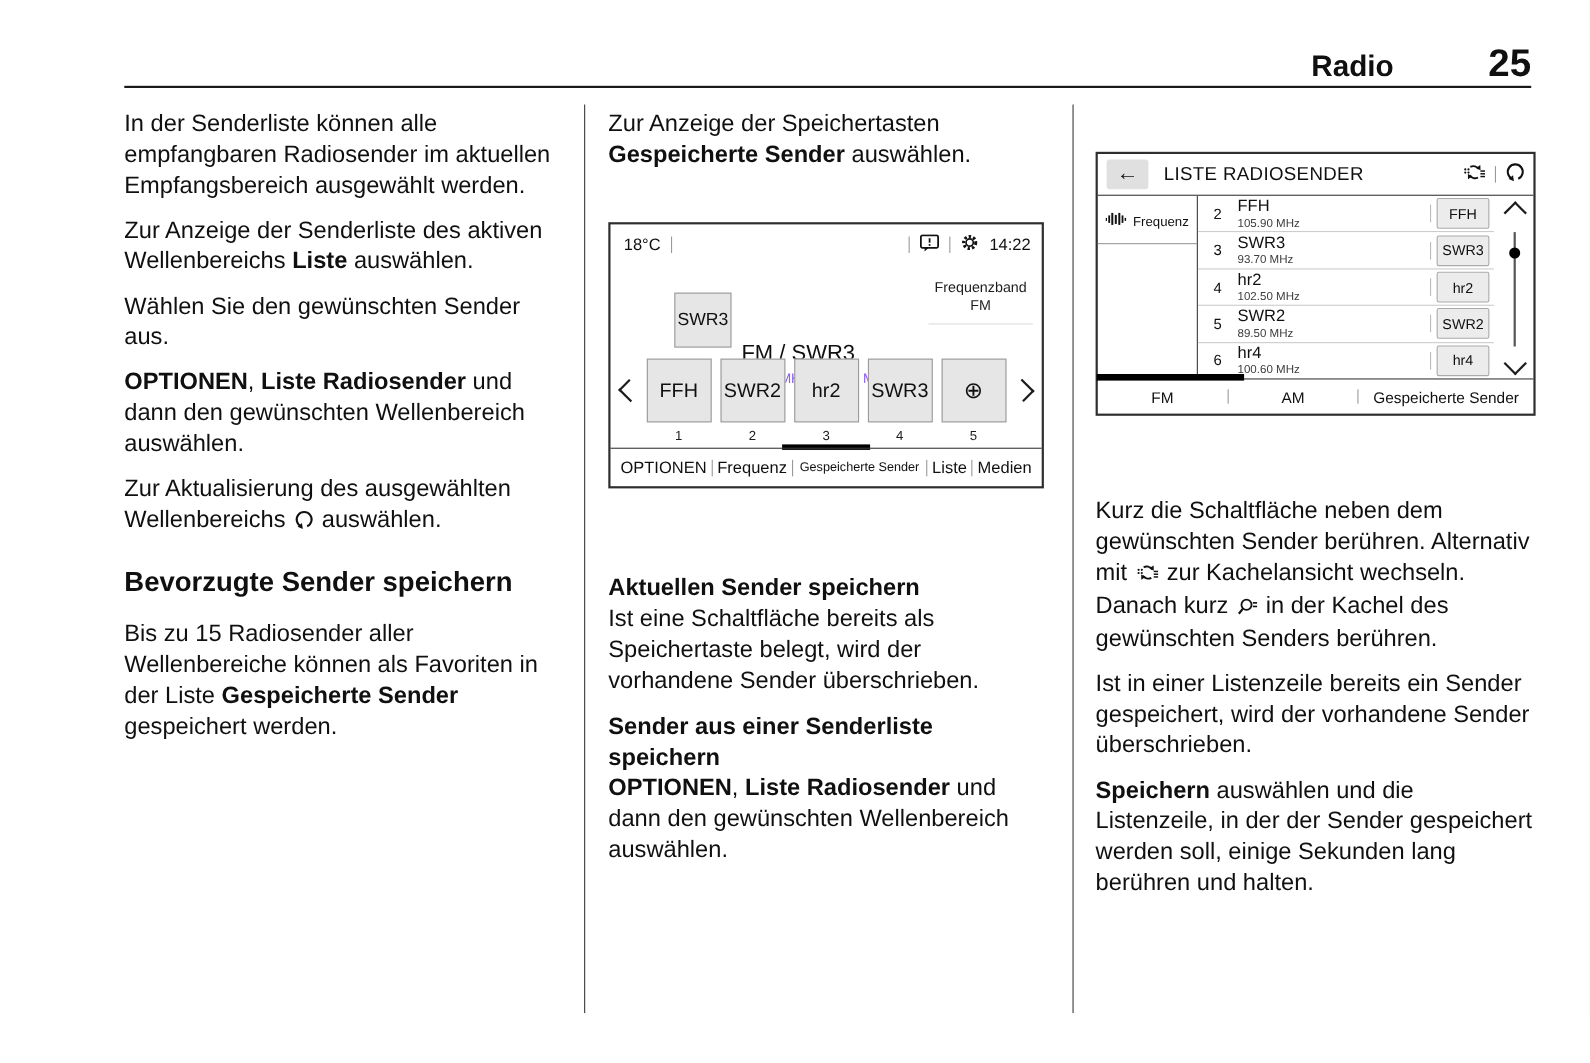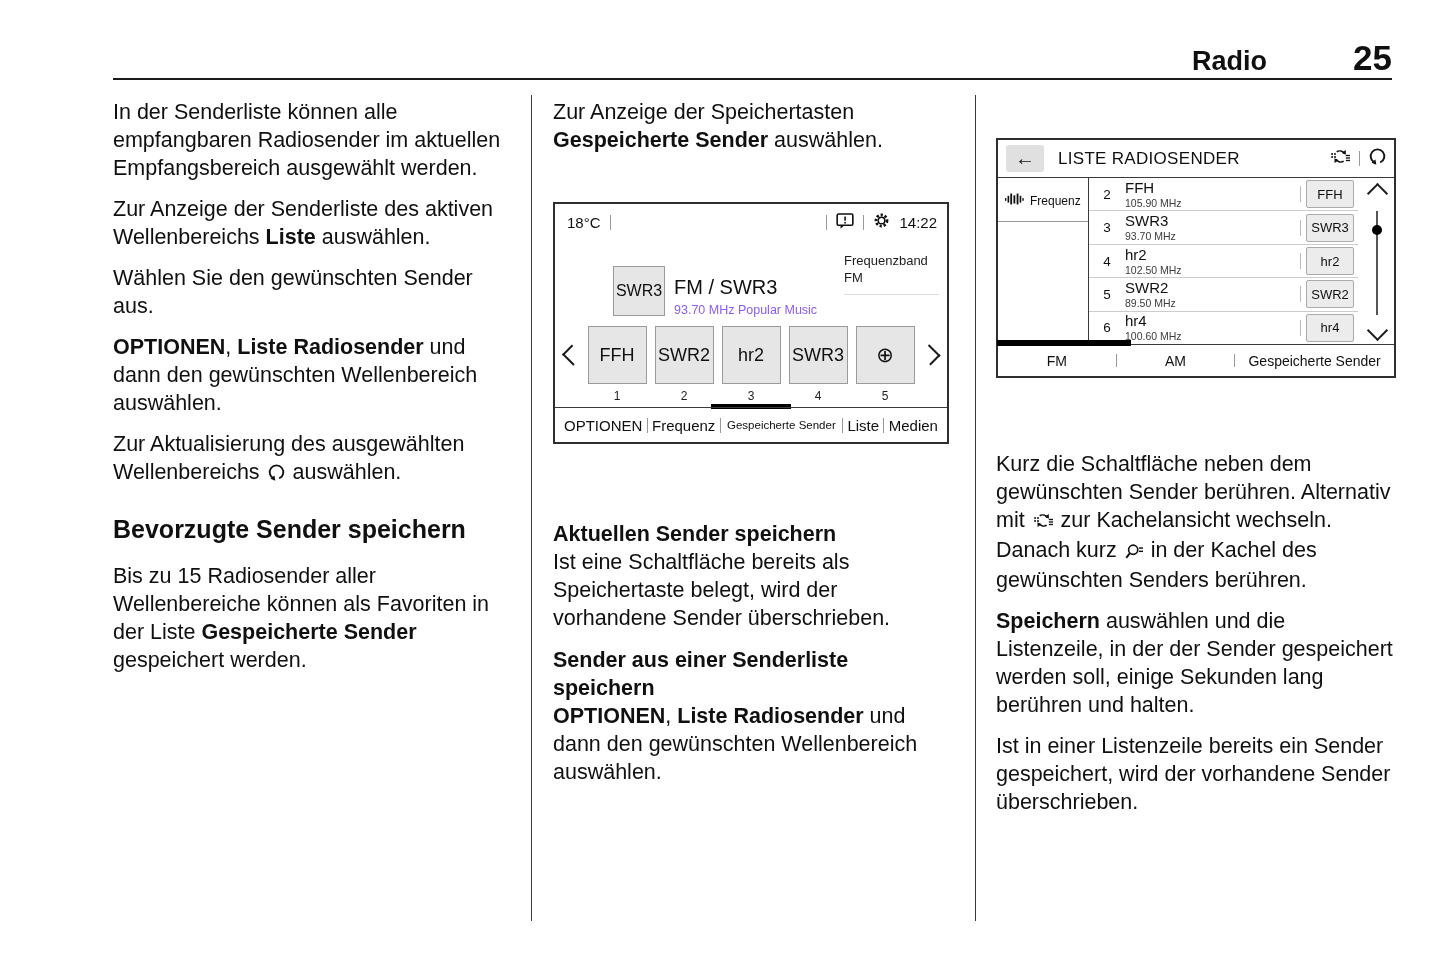--- a/index.html
+++ b/index.html
@@ -30,26 +30,26 @@
   .screen{display:block;background:#fff;border:2px solid #2e2e2e;position:relative;margin:0;}
   .vsep{display:inline-block;width:1px;height:15px;background:#999;vertical-align:-2px;}
   .chev{display:inline-block;width:14px;height:14px;border-right:2.6px solid #1c1c1c;border-bottom:2.6px solid #1c1c1c;}
   .chev.left{transform:rotate(135deg);}  .chev.right{transform:rotate(-45deg);}
   .chev.up{transform:rotate(-135deg);}   .chev.down{transform:rotate(45deg);}
 
   
   .screen-main{width:392px;height:238px;margin:48px 0 76px 0;}
   .sm-topbar{position:absolute;top:8px;left:12px;right:10px;display:flex;justify-content:space-between;align-items:center;font-size:15px;}
   .sm-topbar .grp{display:flex;align-items:center;gap:9px;}
-  .sm-band{position:absolute;top:48px;right:8px;text-align:left;font-size:13px;line-height:17px;color:#1c1c1c;}
+  .sm-band{position:absolute;top:48px;right:8px;text-align:center;font-size:13px;line-height:17px;color:#1c1c1c;}
   .sm-band-line{margin-top:8px;width:95px;height:1px;background:#ddd;}
   .sm-current{position:absolute;top:62px;left:58px;display:flex;align-items:flex-start;}
   .sm-curbtn{width:50px;height:48px;background:#e6e6e6;border:1px solid #9a9a9a;display:flex;align-items:center;justify-content:center;font-size:16px;}
   .sm-curinfo{margin-left:9px;padding-top:10px;}
-  .sm-title{font-size:20px;}
+  .sm-title{font-size:20px;margin-top:34px;}
   .sm-sub{font-size:12.5px;margin-top:4px;color:#8b5cf6;}
   .sm-presets{position:absolute;top:122px;left:0;right:0;display:flex;align-items:flex-start;padding:0 11px;gap:8px;}
   .sm-presets .chev{margin-top:21px;}
   .pwrap{display:flex;flex-direction:column;align-items:center;}
   .pbtn{width:57px;height:56px;background:#e6e6e6;border:1px solid #9a9a9a;display:flex;align-items:center;justify-content:center;font-size:18px;}
   .pbtn .plus{font-size:21px;}
   .pnum{font-size:12px;margin-top:5px;color:#1c1c1c;}
   .sm-menu{position:absolute;left:0;right:0;bottom:0;height:34px;border-top:1.5px solid #3a3a3a;
            display:flex;align-items:center;justify-content:space-between;padding:0 9px;font-size:15px;}
   .sm-menu .mi{white-space:nowrap;}
@@ -332,18 +332,18 @@
               <path d="M8 4.2 A7 7 0 0 1 17.2 6.6" fill="none" stroke="#111" stroke-width="2"></path>
               <path d="M16.4 15.8 A7 7 0 0 1 7.2 13.4" fill="none" stroke="#111" stroke-width="2"></path>
               <path d="M18.9 2.2 L19.1 8.0 L14.1 5.4 Z" fill="#111"></path>
               <path d="M5.5 17.8 L5.3 12.0 L10.3 14.6 Z" fill="#111"></path>
             </svg></span><span> zur Kachelansicht wechseln. Danach kurz </span><span class="inline-icon"><svg width="18" height="16" viewBox="0 0 22 19">
               <circle cx="10" cy="8" r="5.6" fill="none" stroke="#111" stroke-width="2"></circle>
               <line x1="5.8" y1="12.5" x2="1.5" y2="18" stroke="#111" stroke-width="2.4"></line>
               <rect x="17" y="5" width="5" height="1.8" fill="#111"></rect>
               <rect x="17" y="9" width="5" height="1.8" fill="#111"></rect>
             </svg></span><span> in der Kachel des gewünschten Senders berühren.</span></p>
+      <p>Ist in einer Listenzeile bereits ein Sender gespeichert, wird der vorhandene Sender überschrieben.</p>
       <p><span class="b">Speichern</span><span> auswählen und die Listenzeile, in der der Sender gespeichert werden soll, einige Sekunden lang berühren und halten.</span></p>
-      <p>Ist in einer Listenzeile bereits ein Sender gespeichert, wird der vorhandene Sender überschrieben.</p>
     </section>
 
   </main>
 </div>
 
 </body></html>

